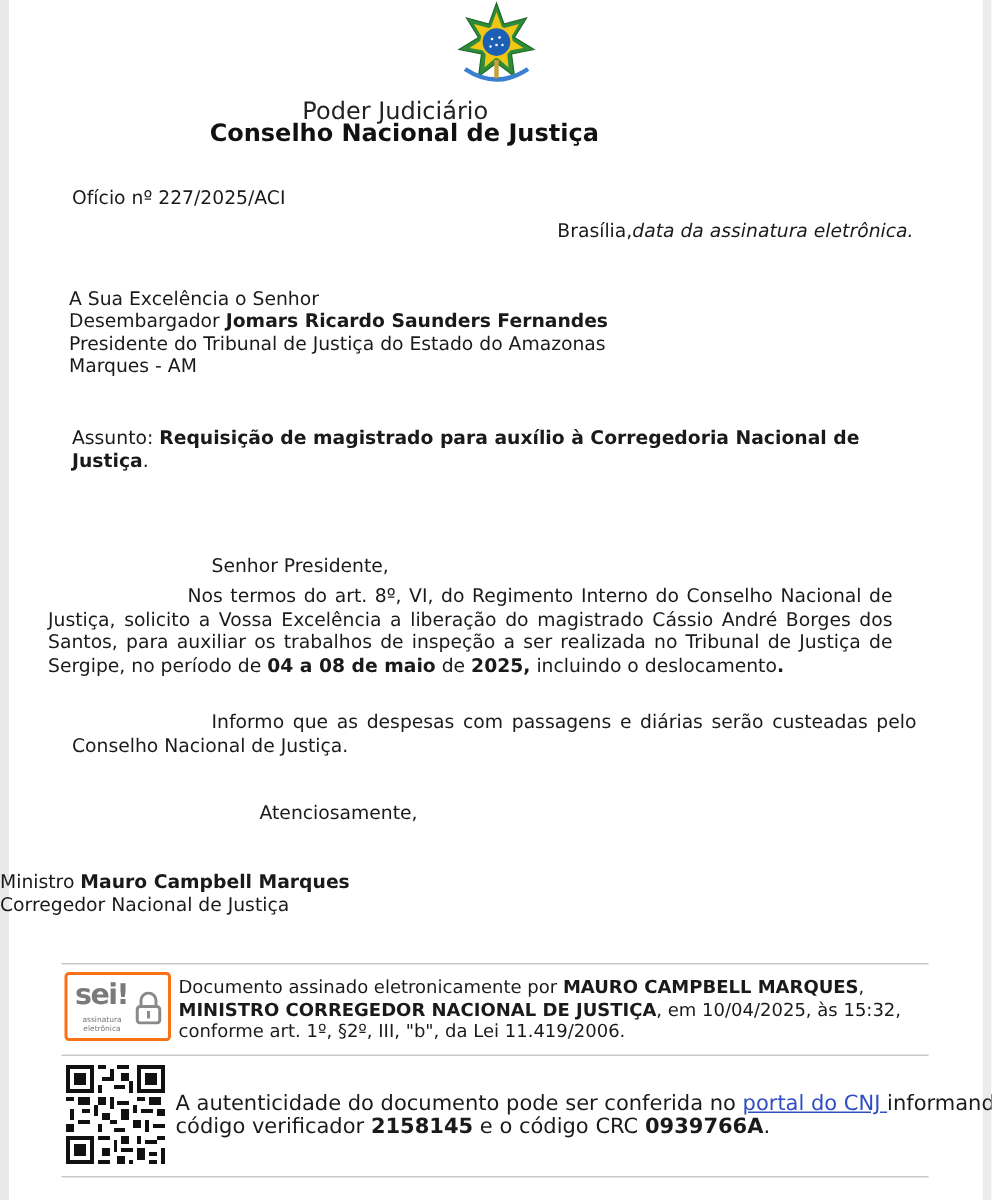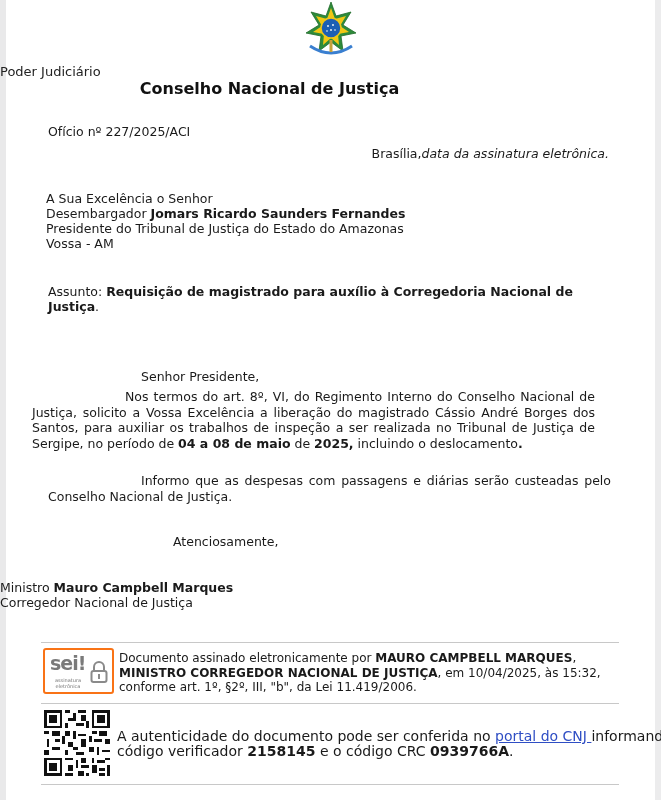--- a/index.html
+++ b/index.html
@@ -24,21 +24,21 @@
       background: #ececed;
     }
     .page {
       position: absolute; left: 6px; top: 0; width: 649px; height: 800px;
       background: #ffffff;
     }
     .abs { position: absolute; white-space: nowrap; }
     .coat {
       position: absolute; left: 300px; top: 0px; width: 62px; height: 58px;
     }
-    .hdr1 { left: 0; width: 527px; text-align: left; top: 64px; font-size: 13px; color: #222; }
+    .hdr1 { left: 0; width: 527px; text-align: center; top: 64px; font-size: 16px; color: #222; }
     .hdr2 { left: 0; width: 539px; text-align: center; top: 79px; font-size: 16px; font-weight: bold; color: #111; }
     .t12 { font-size: 12.5px; line-height: 15px; }
     b, .b { font-weight: bold; }
     .oficio { left: 48px; top: 124px; }
     .local { right: 52px; top: 146px; }
     .addr { left: 46px; top: 191px; line-height: 15px; }
     .assunto { left: 48px; top: 284px; line-height: 15px; white-space: normal; width: 560px; }
     .saud { left: 141px; top: 345px; margin-top: 24px; }
     .para1 {
       left: 32px; top: 389px; width: 563px; white-space: normal;
@@ -94,21 +94,21 @@
 <div class="abs hdr1">Poder Judiciário</div>
 <div class="abs hdr2">Conselho Nacional de Justiça</div>
 
 <div class="abs t12 oficio">Ofício nº 227/2025/ACI</div>
 <div class="abs t12 local"><span>Brasília,</span><i>data da assinatura eletrônica.</i></div>
 
 <div class="abs t12 addr">
   <div>A Sua Excelência o Senhor</div>
   <div><span>Desembargador </span><b>Jomars Ricardo Saunders Fernandes</b></div>
   <div>Presidente do Tribunal de Justiça do Estado do Amazonas</div>
-  <div>Vossa - AM</div>
+  <div>Marques - AM</div>
 </div>
 
 <div class="abs t12 assunto"><span>Assunto: </span><b>Requisição de magistrado para auxílio à Corregedoria Nacional de Justiça</b><span>.</span></div>
 
 <div class="abs t12 saud">Senhor Presidente,</div>
 
 <div class="abs t12 para1"><span>Nos termos do art. 8º, VI, do Regimento Interno do Conselho Nacional de Justiça, solicito a Vossa Excelência a liberação do magistrado Cássio André Borges dos Santos,  para auxiliar os trabalhos de inspeção a ser realizada no Tribunal de Justiça de Sergipe, no período de </span><b>04 a 08 de maio</b><span> de </span><b>2025,</b><span> incluindo o deslocamento</span><b>.</b></div>
 
 <div class="abs t12 para2">Informo que as despesas com passagens e diárias serão custeadas pelo Conselho Nacional de Justiça.</div>
 

